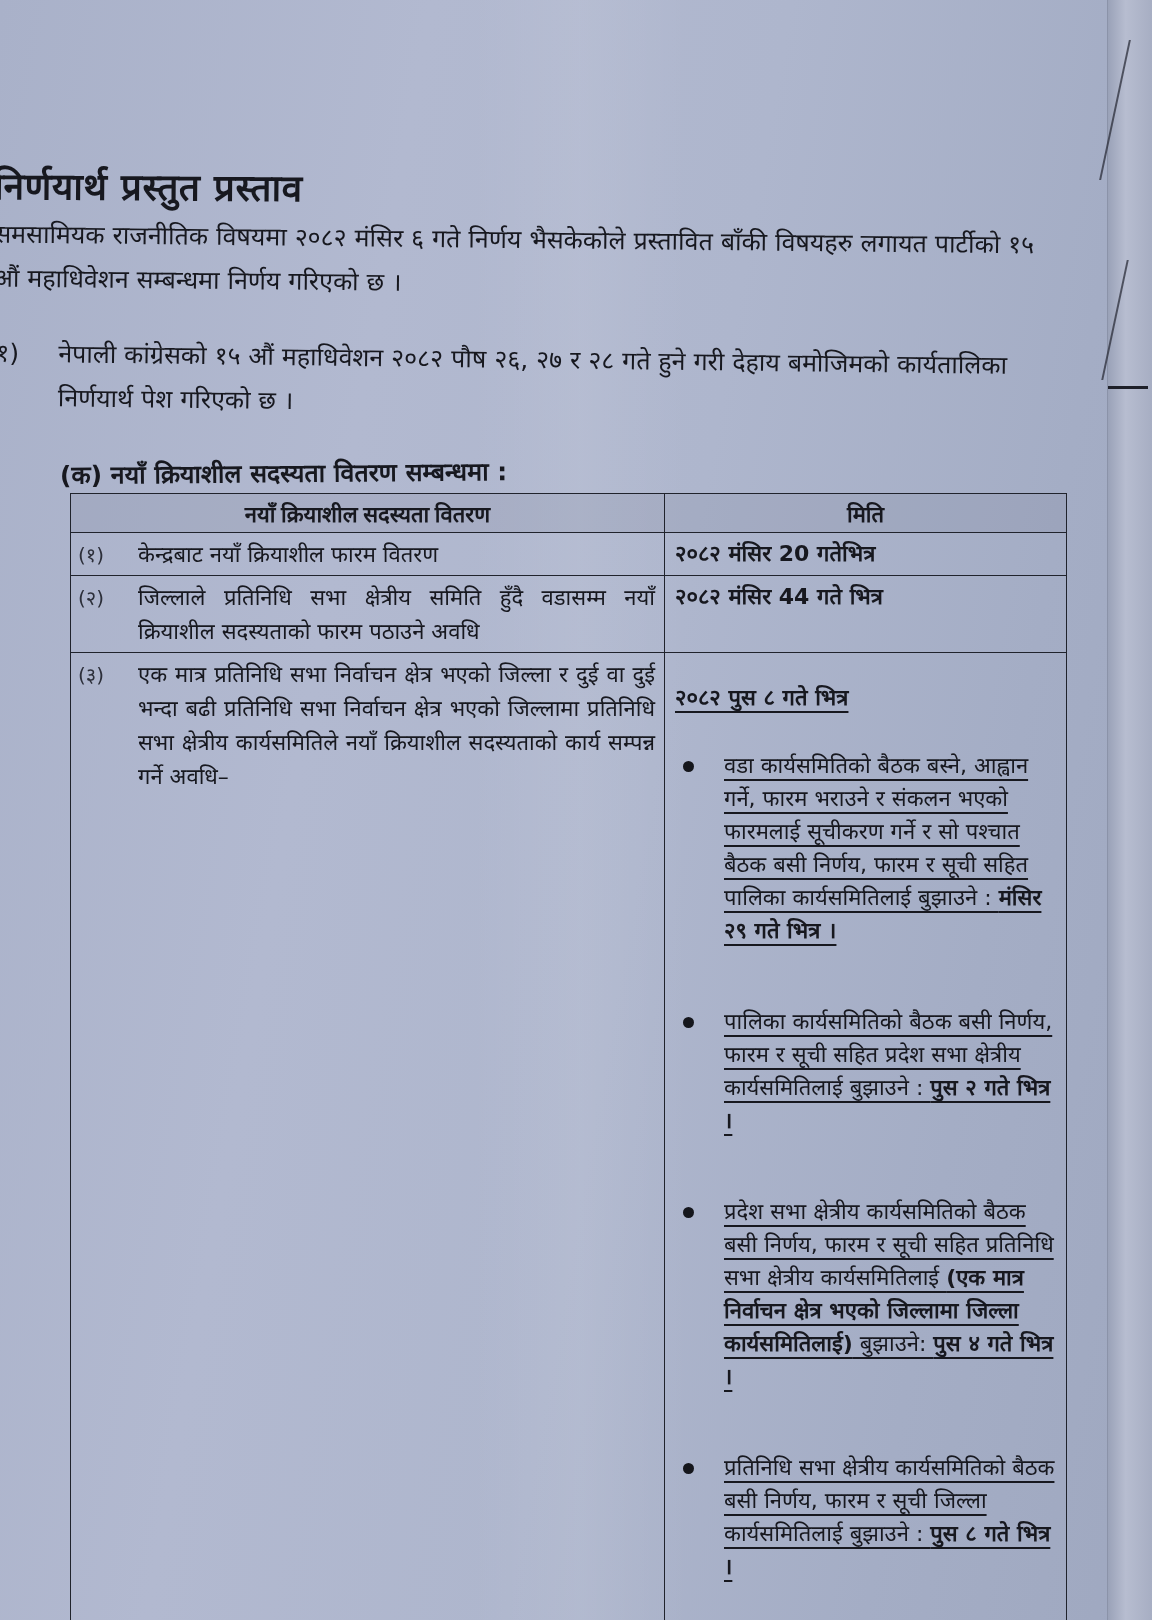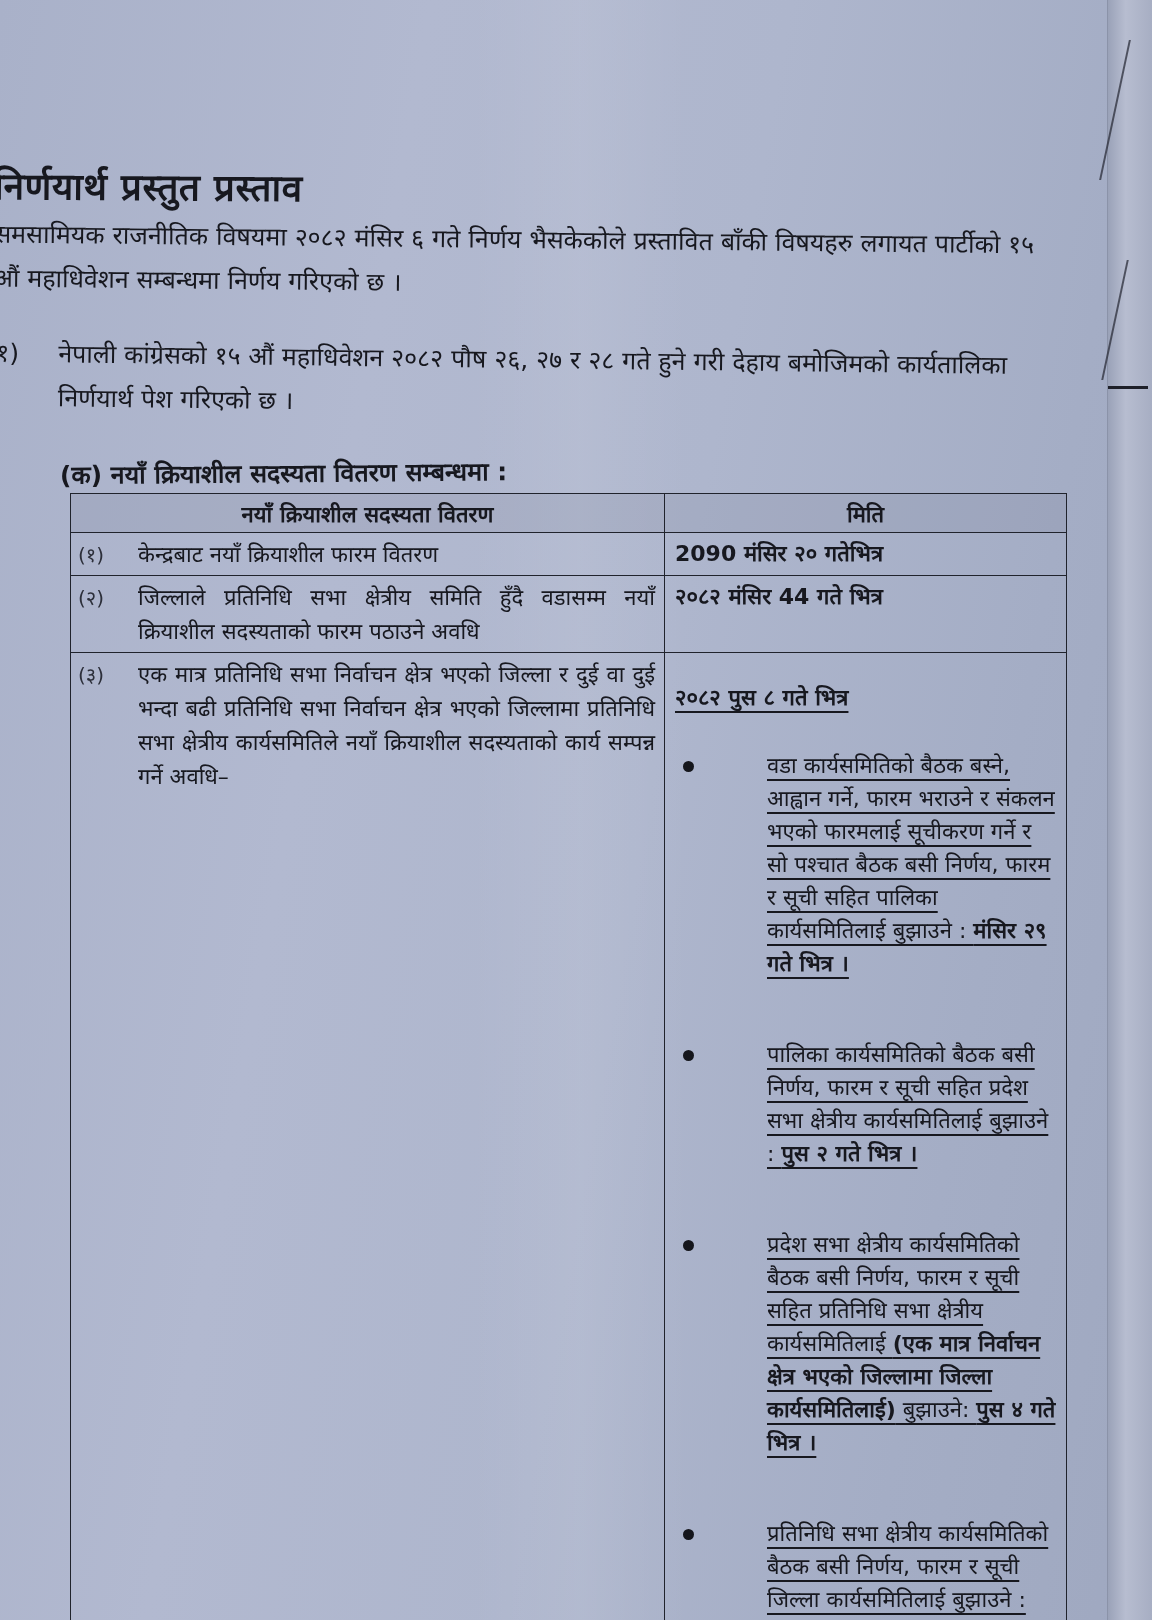--- a/index.html
+++ b/index.html
@@ -55,33 +55,33 @@
     table.sched {
       position: absolute; left: 70px; top: 493px; width: 996px;
       border-collapse: collapse; table-layout: fixed;
       font-size: 22px;
     }
     table.sched th, table.sched td {
       border: 1.5px solid #20232c; vertical-align: top;
     }
     table.sched th {
       background: rgba(120,128,150,0.18);
-      font-weight: bold; text-align: center; padding: 4px 24px; height: 28px;
+      font-weight: bold; text-align: center; padding: 4px 24px; height: 28px; font-family: Liberation Serif, serif;
     }
     table.sched col.c1 { width: 594px; }
     table.sched col.c2 { width: 402px; }
     .activity { display: flex; padding: 4px 8px 2px 6px; line-height: 34px; }
     .activity .idx { width: 60px; flex: none; color: #2c2f3a; font-size: 20px; }
     .activity .desc { flex: 1; text-align: justify; }
     .b { font-weight: normal; }
     .date-cell { padding: 4px 10px; font-weight: bold; line-height: 34px; }
     .date-head { text-decoration: underline; text-underline-offset: 6px; margin-top: 24px; }
 
     .bullets { list-style: none; margin: 34px 0 0 0; padding: 0; font-weight: normal; }
-    .bullets li { display: flex; margin-bottom: 58px; gap: 43px; }
+    .bullets li { display: flex; margin-bottom: 58px; }
     .bullets .dot {
       flex: none; width: 11px; height: 11px; border-radius: 50%;
       background: #15161c; margin: 12px 30px 0 8px;
     }
     .bullets .btext {
       flex: 1; line-height: 33px; font-size: 22px;
       text-decoration: underline; text-underline-offset: 6px;
     }
     .bullets .btext .b { font-weight: bold; }
     .tall-row td { height: 900px; }
@@ -123,21 +123,21 @@
 
     <tr>
       <td>
         <div class="activity">
           <span class="idx">(१)</span>
           <span class="desc">
             <span>केन्द्रबाट </span><span class="b">नयाँ क्रियाशील</span><span> फारम वितरण</span>
           </span>
         </div>
       </td>
-      <td class="date-cell">2090 मंसिर २० गतेभित्र</td>
+      <td class="date-cell">२०८२ मंसिर 20 गतेभित्र</td>
     </tr>
 
     <tr>
       <td>
         <div class="activity">
           <span class="idx">(२)</span>
           <span class="desc">
             <span>जिल्लाले प्रतिनिधि सभा क्षेत्रीय समिति हुँदै वडासम्म </span><span class="b">नयाँ क्रियाशील</span><span> सदस्यताको फारम पठाउने अवधि</span>
           </span>
         </div>

